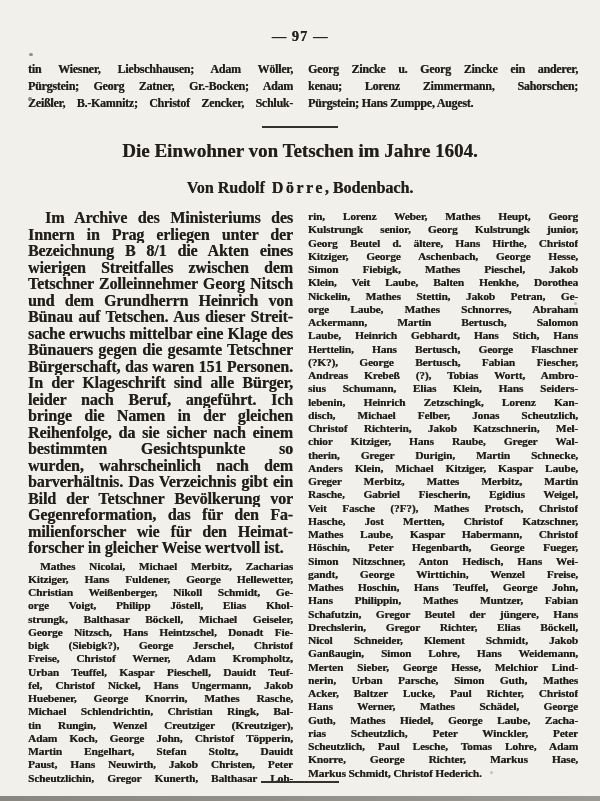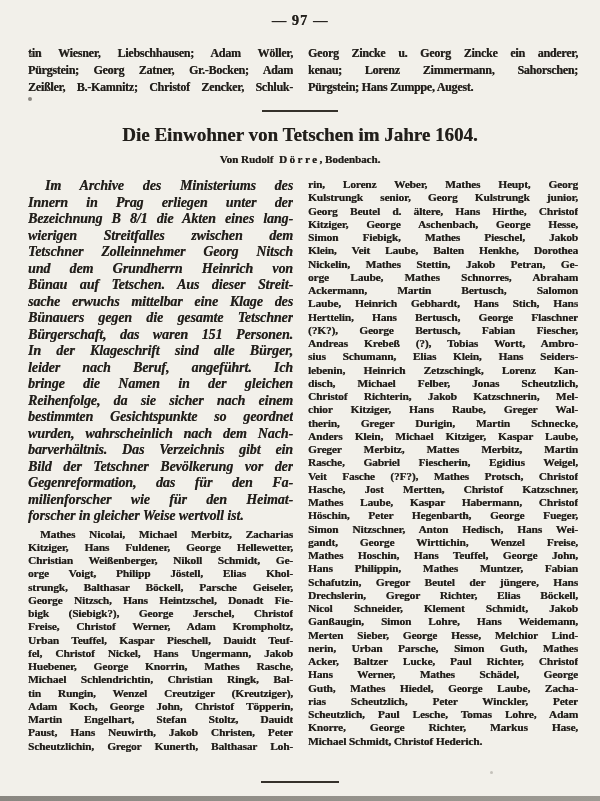--- a/index.html
+++ b/index.html
@@ -8,48 +8,48 @@
     width: 600px;
     height: 801px;
     background: #f2f0ea;
     font-family: "Liberation Serif", serif;
     font-weight: 700;
     color: #221f1b;
     overflow: hidden;
     text-shadow: 0.3px 0.2px 0 rgba(34,31,27,0.75);
   }
   .pagenum {
-    padding-top: 12px;
+    padding-top: 28px;
     text-align: center;
     font-size: 14.5px;
     letter-spacing: 1px;
   }
   .cols { display: flex; padding: 0 22px 0 28px; gap: 15px; }
   .col-l { width: 265px; flex: none; }
   .col-r { width: 270px; flex: none; }
   .prelude { margin-top: 16px; }
   .prelude .tline { font-size: 12px; line-height: 17px; height: 17px; letter-spacing: -0.25px; }
   .rule { width: 76px; height: 2px; background: #35312b; margin: 14px auto 0 auto; }
   .title {
     margin: 12px 8px 0 8px;
     text-align: center;
     font-size: 19px;
     font-weight: 700;
   }
-  .byline { margin-top: 7px; text-align: center; font-size: 11px; }
+  .byline { margin-top: 17px; text-align: center; font-size: 16px; }
   .byline-name { letter-spacing: 2.5px; margin-left: 3px; }
   .bodycols { margin-top: 13px; }
   .tline {
     text-align: justify;
     text-align-last: justify;
     overflow: hidden;
     white-space: normal;
   }
   .tline-last { text-align: left; text-align-last: left; }
-  .intro .tline { font-size: 14px; line-height: 16.5px; height: 16.5px; letter-spacing: -0.1px; font-style: italic; }
+  .intro .tline { font-size: 16px; line-height: 16.5px; height: 16.5px; letter-spacing: -0.1px; }
   .intro .tline:first-child { text-indent: 17px; }
   .names .tline { font-size: 11.4px; line-height: 13.25px; height: 13.25px; letter-spacing: -0.15px; }
   .names-gap { margin-top: 3px; }
   .names-first .tline:first-child { text-indent: 12px; }
   .bottom-rule {
     position: absolute;
     left: 261px;
     top: 781px;
     width: 78px;
     height: 2px;
@@ -119,21 +119,21 @@
           <div class="tline">Bild der Tetschner Bevölkerung vor der</div>
           <div class="tline">Gegenreformation, das für den Fa-</div>
           <div class="tline">milienforscher wie für den Heimat-</div>
           <div class="tline tline-last">forscher in gleicher Weise wertvoll ist.</div>
         </div>
       <div class="names names-gap names-first">
           <div class="tline">Mathes Nicolai, Michael Merbitz, Zacharias</div>
           <div class="tline">Kitziger, Hans Fuldener, George Hellewetter,</div>
           <div class="tline">Christian Weißenberger, Nikoll Schmidt, Ge-</div>
           <div class="tline">orge Voigt, Philipp Jöstell, Elias Khol-</div>
-          <div class="tline">strungk, Balthasar Böckell, Parsche Geiseler,</div>
+          <div class="tline">strungk, Balthasar Böckell, Michael Geiseler,</div>
           <div class="tline">George Nitzsch, Hans Heintzschel, Donadt Fie-</div>
           <div class="tline">bigk (Siebigk?), George Jerschel, Christof</div>
           <div class="tline">Freise, Christof Werner, Adam Krompholtz,</div>
           <div class="tline">Urban Teuffel, Kaspar Pieschell, Dauidt Teuf-</div>
           <div class="tline">fel, Christof Nickel, Hans Ungermann, Jakob</div>
           <div class="tline">Huebener, George Knorrin, Mathes Rasche,</div>
           <div class="tline">Michael Schlendrichtin, Christian Ringk, Bal-</div>
           <div class="tline">tin Rungin, Wenzel Creutziger (Kreutziger),</div>
           <div class="tline">Adam Koch, George John, Christof Töpperin,</div>
           <div class="tline">Martin Engelhart, Stefan Stoltz, Dauidt</div>
@@ -178,21 +178,21 @@
           <div class="tline">Nicol Schneider, Klement Schmidt, Jakob</div>
           <div class="tline">Ganßaugin, Simon Lohre, Hans Weidemann,</div>
           <div class="tline">Merten Sieber, George Hesse, Melchior Lind-</div>
           <div class="tline">nerin, Urban Parsche, Simon Guth, Mathes</div>
           <div class="tline">Acker, Baltzer Lucke, Paul Richter, Christof</div>
           <div class="tline">Hans Werner, Mathes Schädel, George</div>
           <div class="tline">Guth, Mathes Hiedel, George Laube, Zacha-</div>
           <div class="tline">rias Scheutzlich, Peter Winckler, Peter</div>
           <div class="tline">Scheutzlich, Paul Lesche, Tomas Lohre, Adam</div>
           <div class="tline">Knorre, George Richter, Markus Hase,</div>
-          <div class="tline tline-last">Michael Schmidt, Christof Hederich.</div>
+          <div class="tline tline-last">Markus Schmidt, Christof Hederich.</div>
         </div>
     </div>
   </div>
 
   <div class="bottom-rule"></div>
 
   <div class="speck s1"></div>
   <div class="speck s2"></div>
   <div class="speck s3"></div>
   <div class="speck s4"></div>

